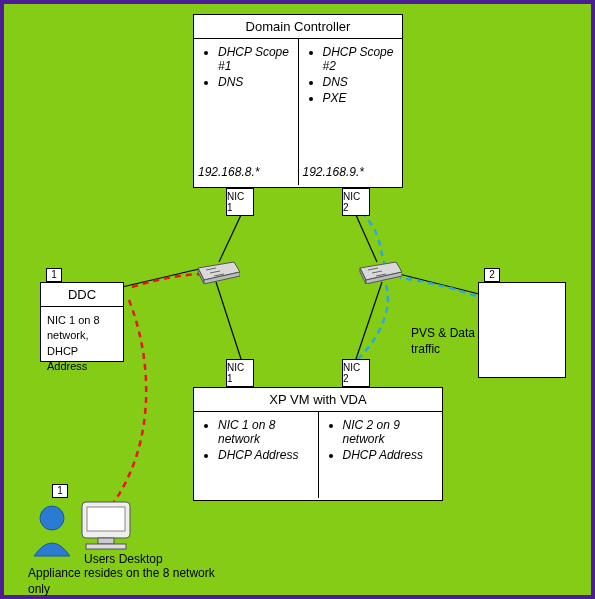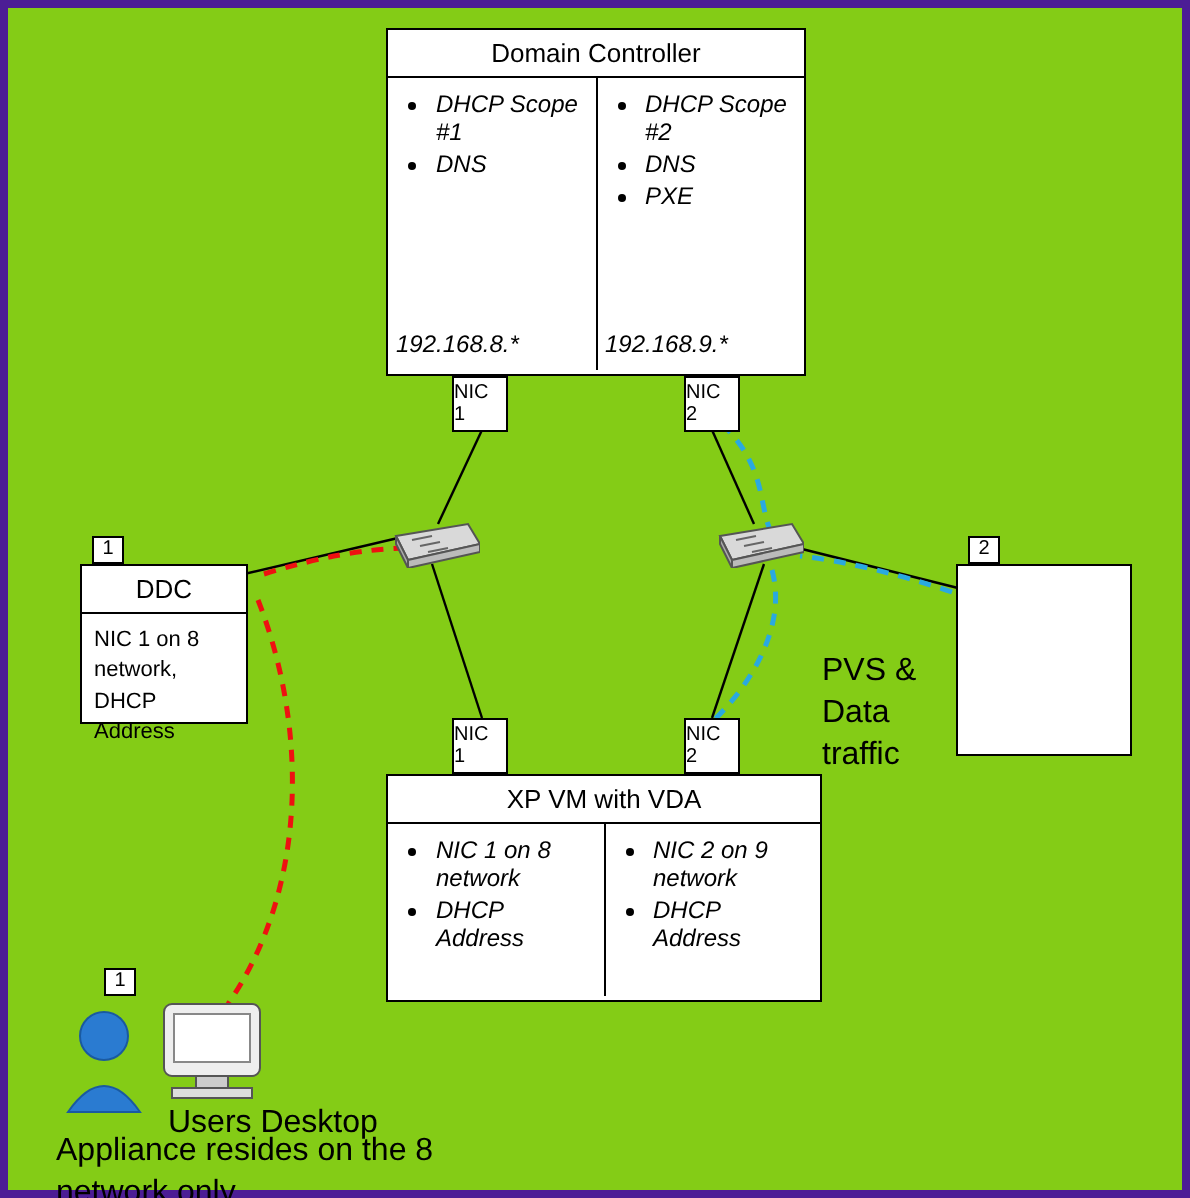--- a/index.html
+++ b/index.html
@@ -63,21 +63,21 @@
     text-align: center;
     line-height: 12px;
   }
   .inner {
     padding: 6px;
     font-size: 11px;
     line-height: 1.4;
   }
   .freetext {
     position: absolute;
-    font-size: 16px;
+    font-size: 12px;
     line-height: 1.3;
   }
   .switch3d {
     position: absolute;
     width: 46px;
     height: 24px;
   }
   svg.lines {
     position: absolute;
     top: 0; left: 0;
@@ -139,21 +139,21 @@
     <div class="title">DDC</div>
     <div class="inner">NIC 1 on 8 network, DHCP Address</div>
   </div>
 
   <div class="numtab" style="left:480px; top:264px;">2</div>
   <div class="box" style="left:474px; top:278px; width:88px; height:96px;">
   </div>
 
   <div class="nicport" style="left:222px; top:355px;">NIC<br>1</div>
   <div class="nicport" style="left:338px; top:355px;">NIC<br>2</div>
-  <div class="box" style="left:189px; top:383px; width:218px; height:114px;">
+  <div class="box" style="left:189px; top:383px; width:250px; height:114px;">
     <div class="title">XP VM with VDA</div>
     <div class="split">
       <div class="col">
         <ul>
           <li>NIC 1 on 8 network</li>
           <li>DHCP Address</li>
         </ul>
       </div>
       <div class="col">
         <ul>

